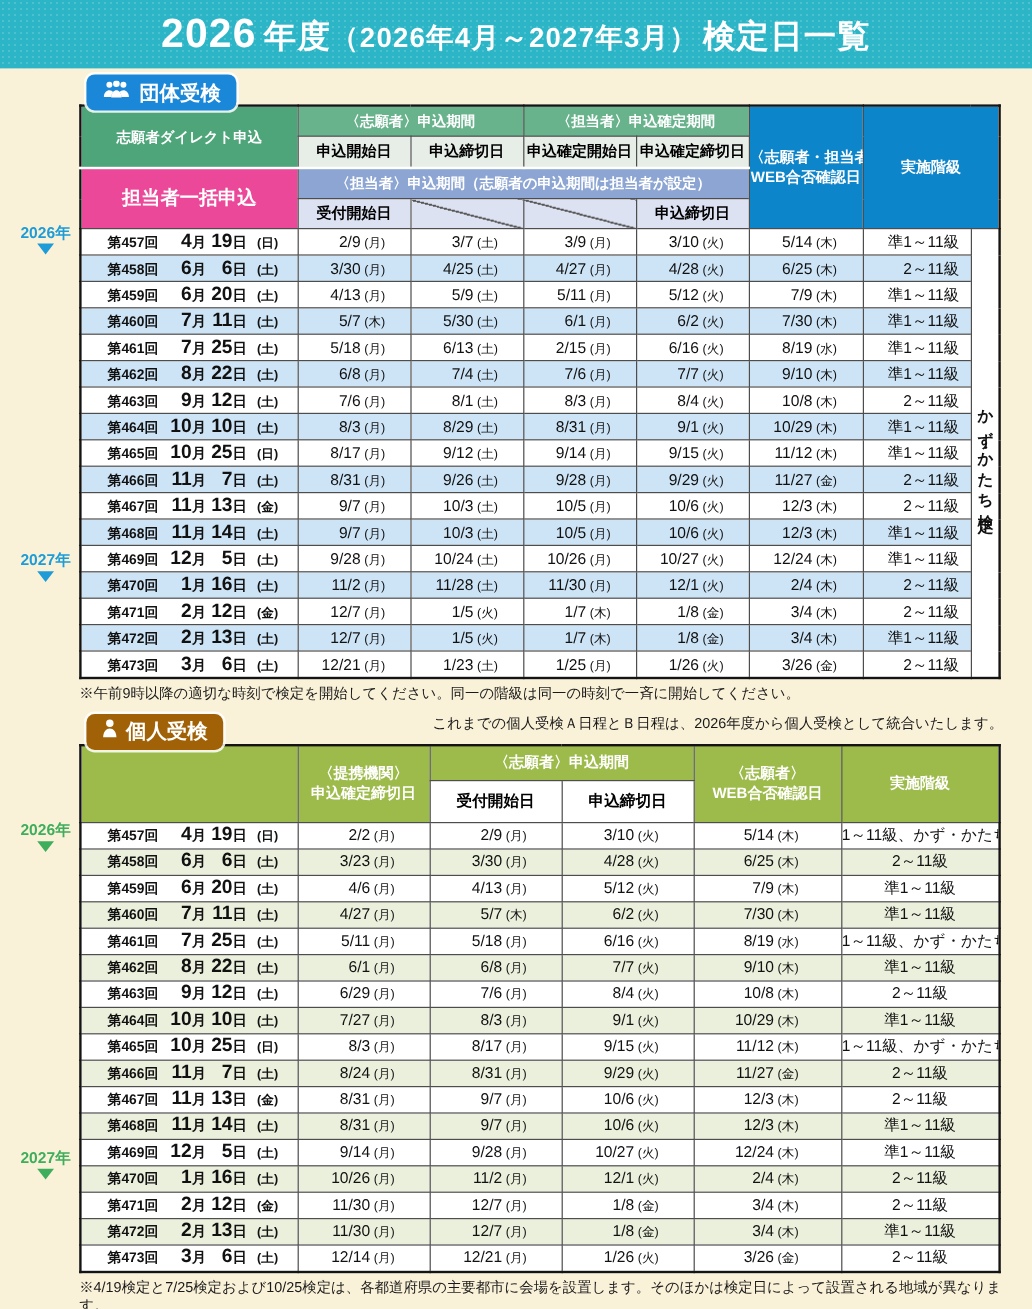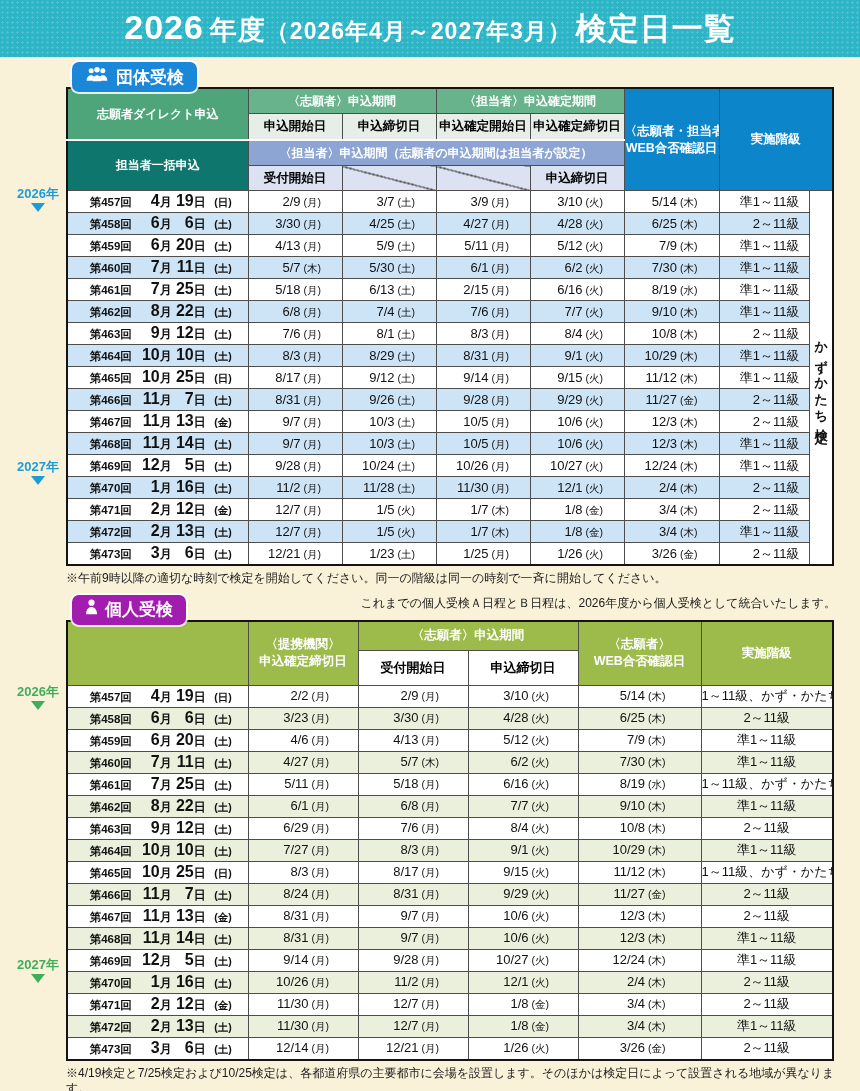--- a/index.html
+++ b/index.html
@@ -8,45 +8,45 @@
 
   
   .band{height:57px;background:#2cb5c6;
     background-image:radial-gradient(circle,rgba(255,255,255,.16) 1px,transparent 1.3px);
     background-size:5px 5px;
     display:flex;align-items:center;justify-content:center;}
   .band .t{color:#fff;font-weight:800;letter-spacing:1px;white-space:nowrap;}
   .t .y{font-size:34px;margin-right:6px;}
   .t .u{font-size:27px;}
   .t .r{font-size:23px;}
-  .t .s{font-size:31px;margin-left:4px;}
+  .t .s{font-size:27px;margin-left:4px;}
 
   .content{padding:0 24px;}
 
   
   .badge{display:inline-flex;align-items:center;gap:7px;height:30px;padding:0 13px;border-radius:7px;
     color:#fff;font-size:17px;font-weight:800;position:relative;z-index:3;margin-bottom:-5px;
     box-shadow:0 0 0 2px rgba(255,255,255,.85);margin-left:48px;}
   .badge.blue{background:#1b87d8;}
-  .badge.green{background:#a21caf;}
+  .badge.green{background:#a16207;}
   .badge svg{fill:#fff;}
 
   
   .wrap{position:relative;padding-left:42px;}
   table.sched{border-collapse:collapse;border:2px solid #141414;table-layout:fixed;width:766px;background:#fff;}
   .sched th,.sched td{border:1px solid #4d4d4d;padding:0;text-align:center;vertical-align:middle;
     white-space:nowrap;overflow:hidden;}
   .sched td{height:21px;font-size:13px;}
 
   
   .hr1 th{height:24px;} .hr2 th{height:25px;margin-top:34px;} .hr3 th{height:24px;} .hr4 th{height:24px;}
   .g-direct{background:#4da579;color:#fff;font-size:12px;font-weight:800;}
   .g-strip-green{background:#68b28c;color:#fff;font-size:12px;font-weight:bold;}
   .g-sub{background:#e7eee8;color:#000;font-size:12.5px;font-weight:bold;}
-  .g-batch{background:#0f766e;color:#fff;font-size:12px;font-weight:800;border-top:2px solid #fff !important;}
+  .g-batch{background:#ec4899;color:#fff;font-size:16px;font-weight:800;border-top:2px solid #fff !important;}
   .g-strip-blue{background:#8ca5d2;color:#fff;font-size:12px;font-weight:bold;border-top:2px solid #fff !important;}
   .g-lav{background:#dde2f2;color:#000;font-size:12.5px;font-weight:bold;}
   .diag{background-image:linear-gradient(to top right,transparent calc(50% - .7px),#555 calc(50% - .7px),#555 calc(50% + .7px),transparent calc(50% + .7px));}
   .g-dark{background:#0d85ca;color:#fff;font-size:12.5px;font-weight:bold;line-height:1.35;}
 
   
   .ir1 th{height:28px;} .ir2 th{height:34px;}
   .i-green{background:#9dbb4a;color:#fff;font-size:12.5px;font-weight:bold;line-height:1.35;}
   .i-sub{background:#fff;color:#000;font-size:13px;font-weight:bold;}
 

